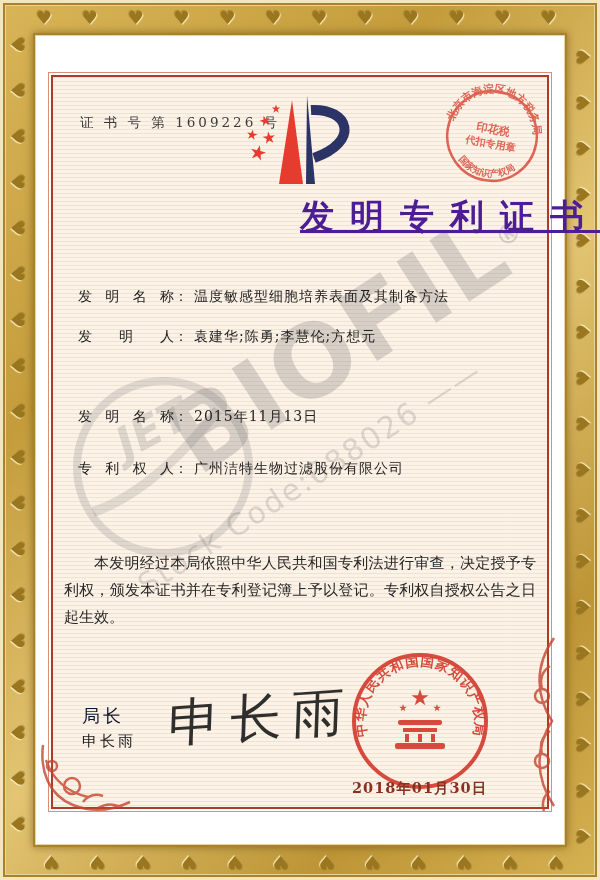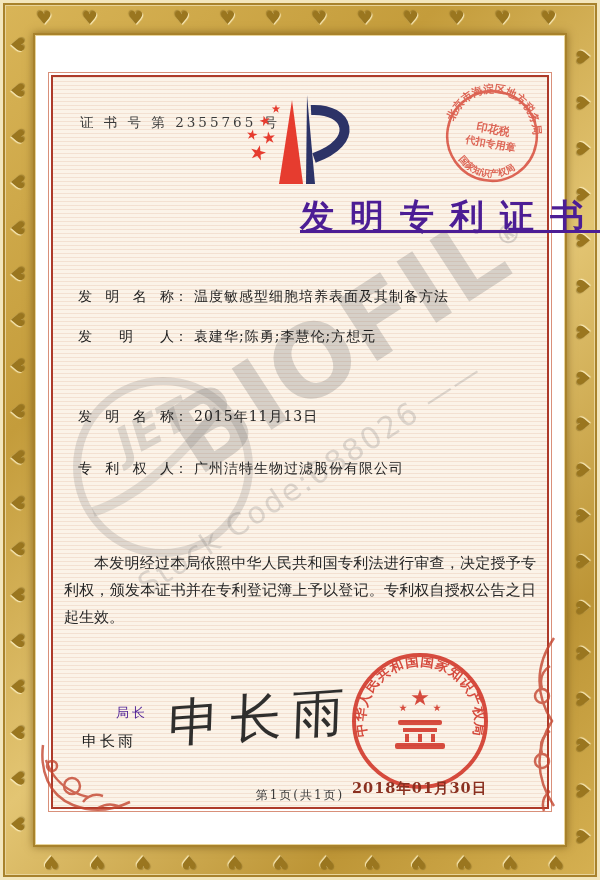--- a/index.html
+++ b/index.html
@@ -49,21 +49,21 @@
 
   .field-row{position:absolute;left:78px;font-size:14px;color:#1f1f1f;white-space:nowrap;}
   .flabel{display:inline-block;width:96px;text-align:justify;text-align-last:justify;}
   .fcolon{margin-right:6px;}
   .fvalue{letter-spacing:1px;}
 
   .body-text{position:absolute;left:64px;top:551px;width:472px;font-size:15px;line-height:1.8;
     color:#262626;text-align:justify;font-family:Liberation Mono, monospace;}
   .body-text p{margin:0;text-indent:2em;}
 
-  .director-title{position:absolute;left:82px;top:704px;font-size:13px;color:#4c1d95;letter-spacing:3px;margin-left:34px;}
+  .director-title{position:absolute;left:82px;top:704px;font-size:18px;color:#0f172a;letter-spacing:3px;}
   .director-name{position:absolute;left:82px;top:732px;font-size:15px;color:#1c1c1c;letter-spacing:3px;}
   .handwriting{position:absolute;left:168px;top:682px;width:220px;font-size:52px;color:#1a1a1a;
     transform:rotate(-4deg) skewX(-6deg);letter-spacing:10px;opacity:.9;}
 
   .seal-date{position:absolute;left:352px;top:779px;font-size:14.5px;font-weight:700;
     color:#8a3020;letter-spacing:1px;z-index:6;}
   .page-no{position:absolute;left:0;right:0;top:787px;text-align:center;font-size:12px;color:#3a3a3a;letter-spacing:2px;}
 
   .emblem-seal{position:absolute;left:345px;top:646px;z-index:5;mix-blend-mode:multiply;}
   .tax-stamp{position:absolute;left:436px;top:80px;z-index:5;transform:rotate(10deg);mix-blend-mode:multiply;}
@@ -90,21 +90,21 @@
     <circle cx="95" cy="95" r="86" fill="none" stroke="rgba(120,120,120,0.22)" stroke-width="8"></circle>
     <path d="M25,140 Q85,120 150,38" fill="none" stroke="rgba(120,120,120,0.20)" stroke-width="10"></path>
     <text x="58" y="88" transform="rotate(-28 58 88)" font-family="DejaVu Sans, sans-serif" font-style="italic" font-weight="700" font-size="44" fill="rgba(120,120,120,0.24)">JET</text>
   </svg>
   <div class="wm wm-brand">
       <span>BIOFIL</span>
       <sup>®</sup>
     </div>
   <div class="wm wm-stock">Stock Code:688026 ——</div>
 
-  <div class="cert-no">证 书 号 第 2355765 号</div>
+  <div class="cert-no">证 书 号 第 1609226 号</div>
 
   <svg class="logo" width="145" height="105" viewBox="0 0 145 105">
     <defs>
       <path id="st" d="M0,-1 L0.225,-0.31 L0.95,-0.31 L0.36,0.12 L0.59,0.81 L0,0.38 L-0.59,0.81 L-0.36,0.12 L-0.95,-0.31 L-0.225,-0.31 Z"></path>
     </defs>
     <polygon points="64,10 75,94 51,94" fill="#e63c2f"></polygon>
     <polygon points="79,5 87,94 78,94" fill="#2c3367"></polygon>
     <path d="M83,20 C 122,18 132,52 86,68" fill="none" stroke="#2c3367" stroke-width="10"></path>
     <g fill="#e63c2f">
       <use href="#st" transform="translate(48,19) scale(4.5)"></use>
@@ -183,14 +183,13 @@
   </svg>
   <svg class="flourish-r" width="48" height="190" viewBox="0 0 48 190" opacity="0.8">
     <g fill="none" stroke="#c4452f" stroke-width="2.5">
       <path d="M40,2 C 20,30 22,60 38,85 C 22,110 20,140 40,170"></path>
       <circle cx="28" cy="60" r="7"></circle>
         <circle cx="28" cy="125" r="7"></circle>
       <path d="M36,30 q-12,8 -8,22 M36,95 q-12,8 -8,22 M36,155 q-10,8 -6,20"></path>
     </g>
   </svg>
 
-  <div class="page-no">第1页(共1页)</div>
 </div>
 
 </body></html>

